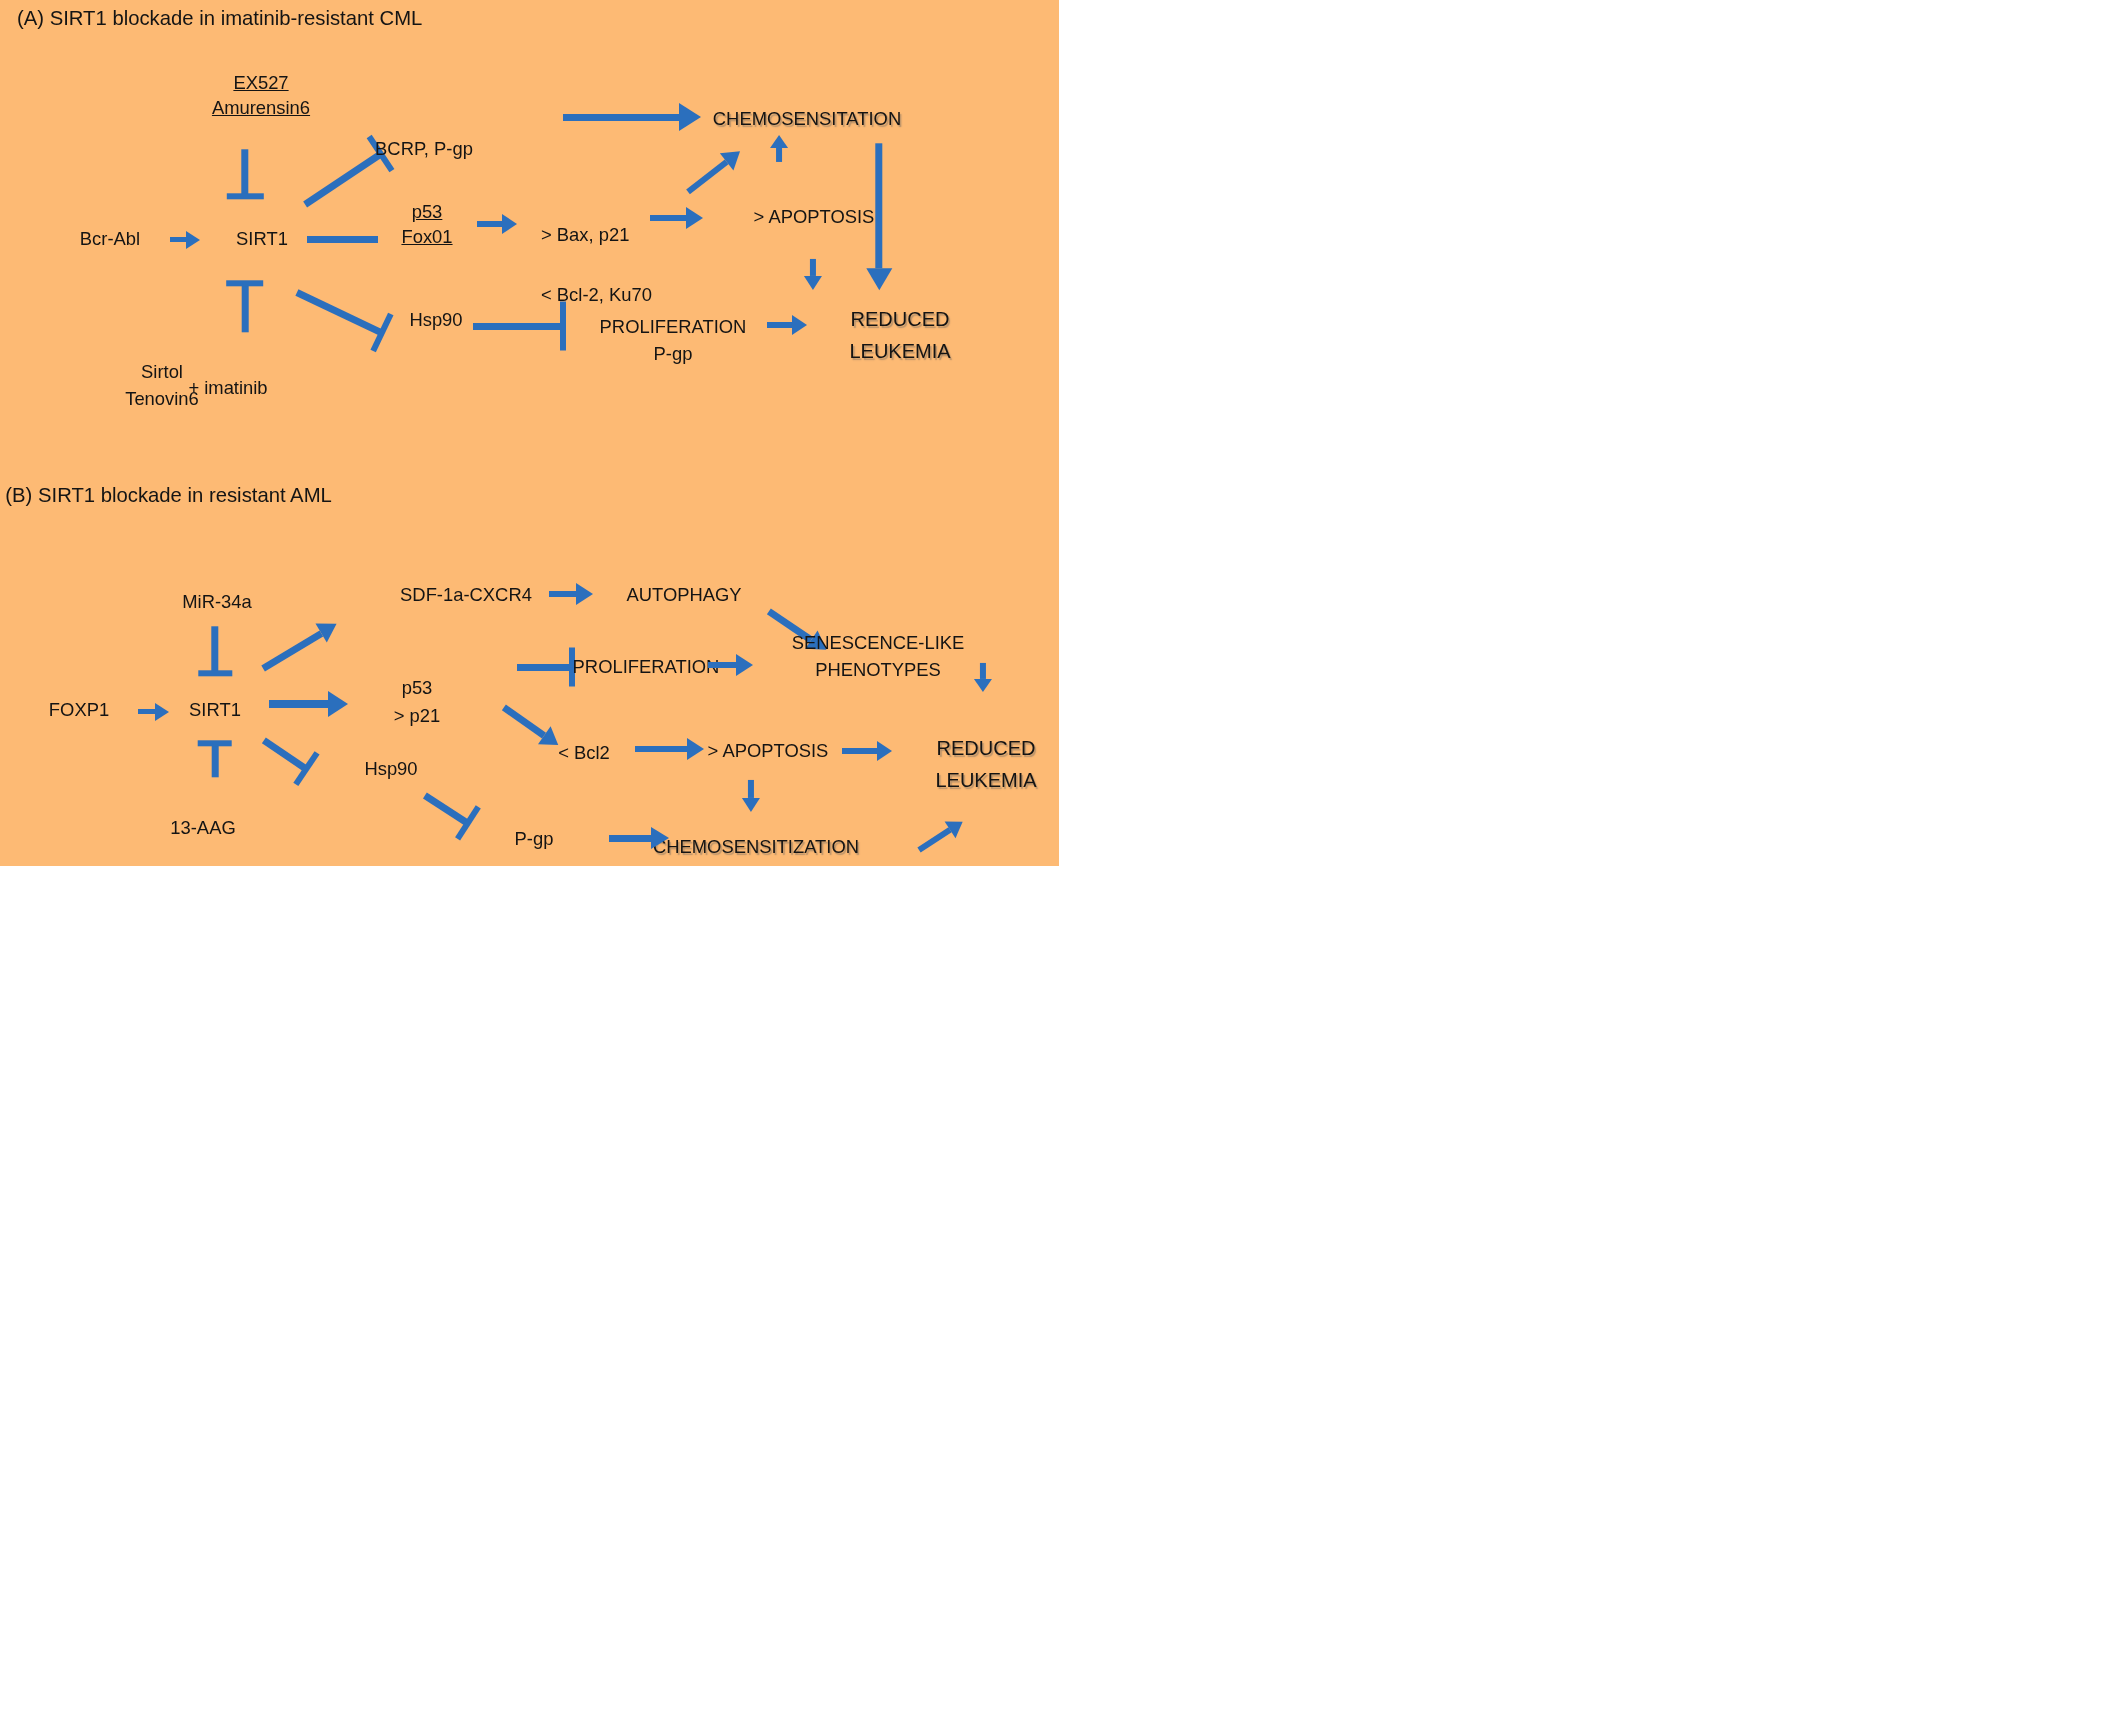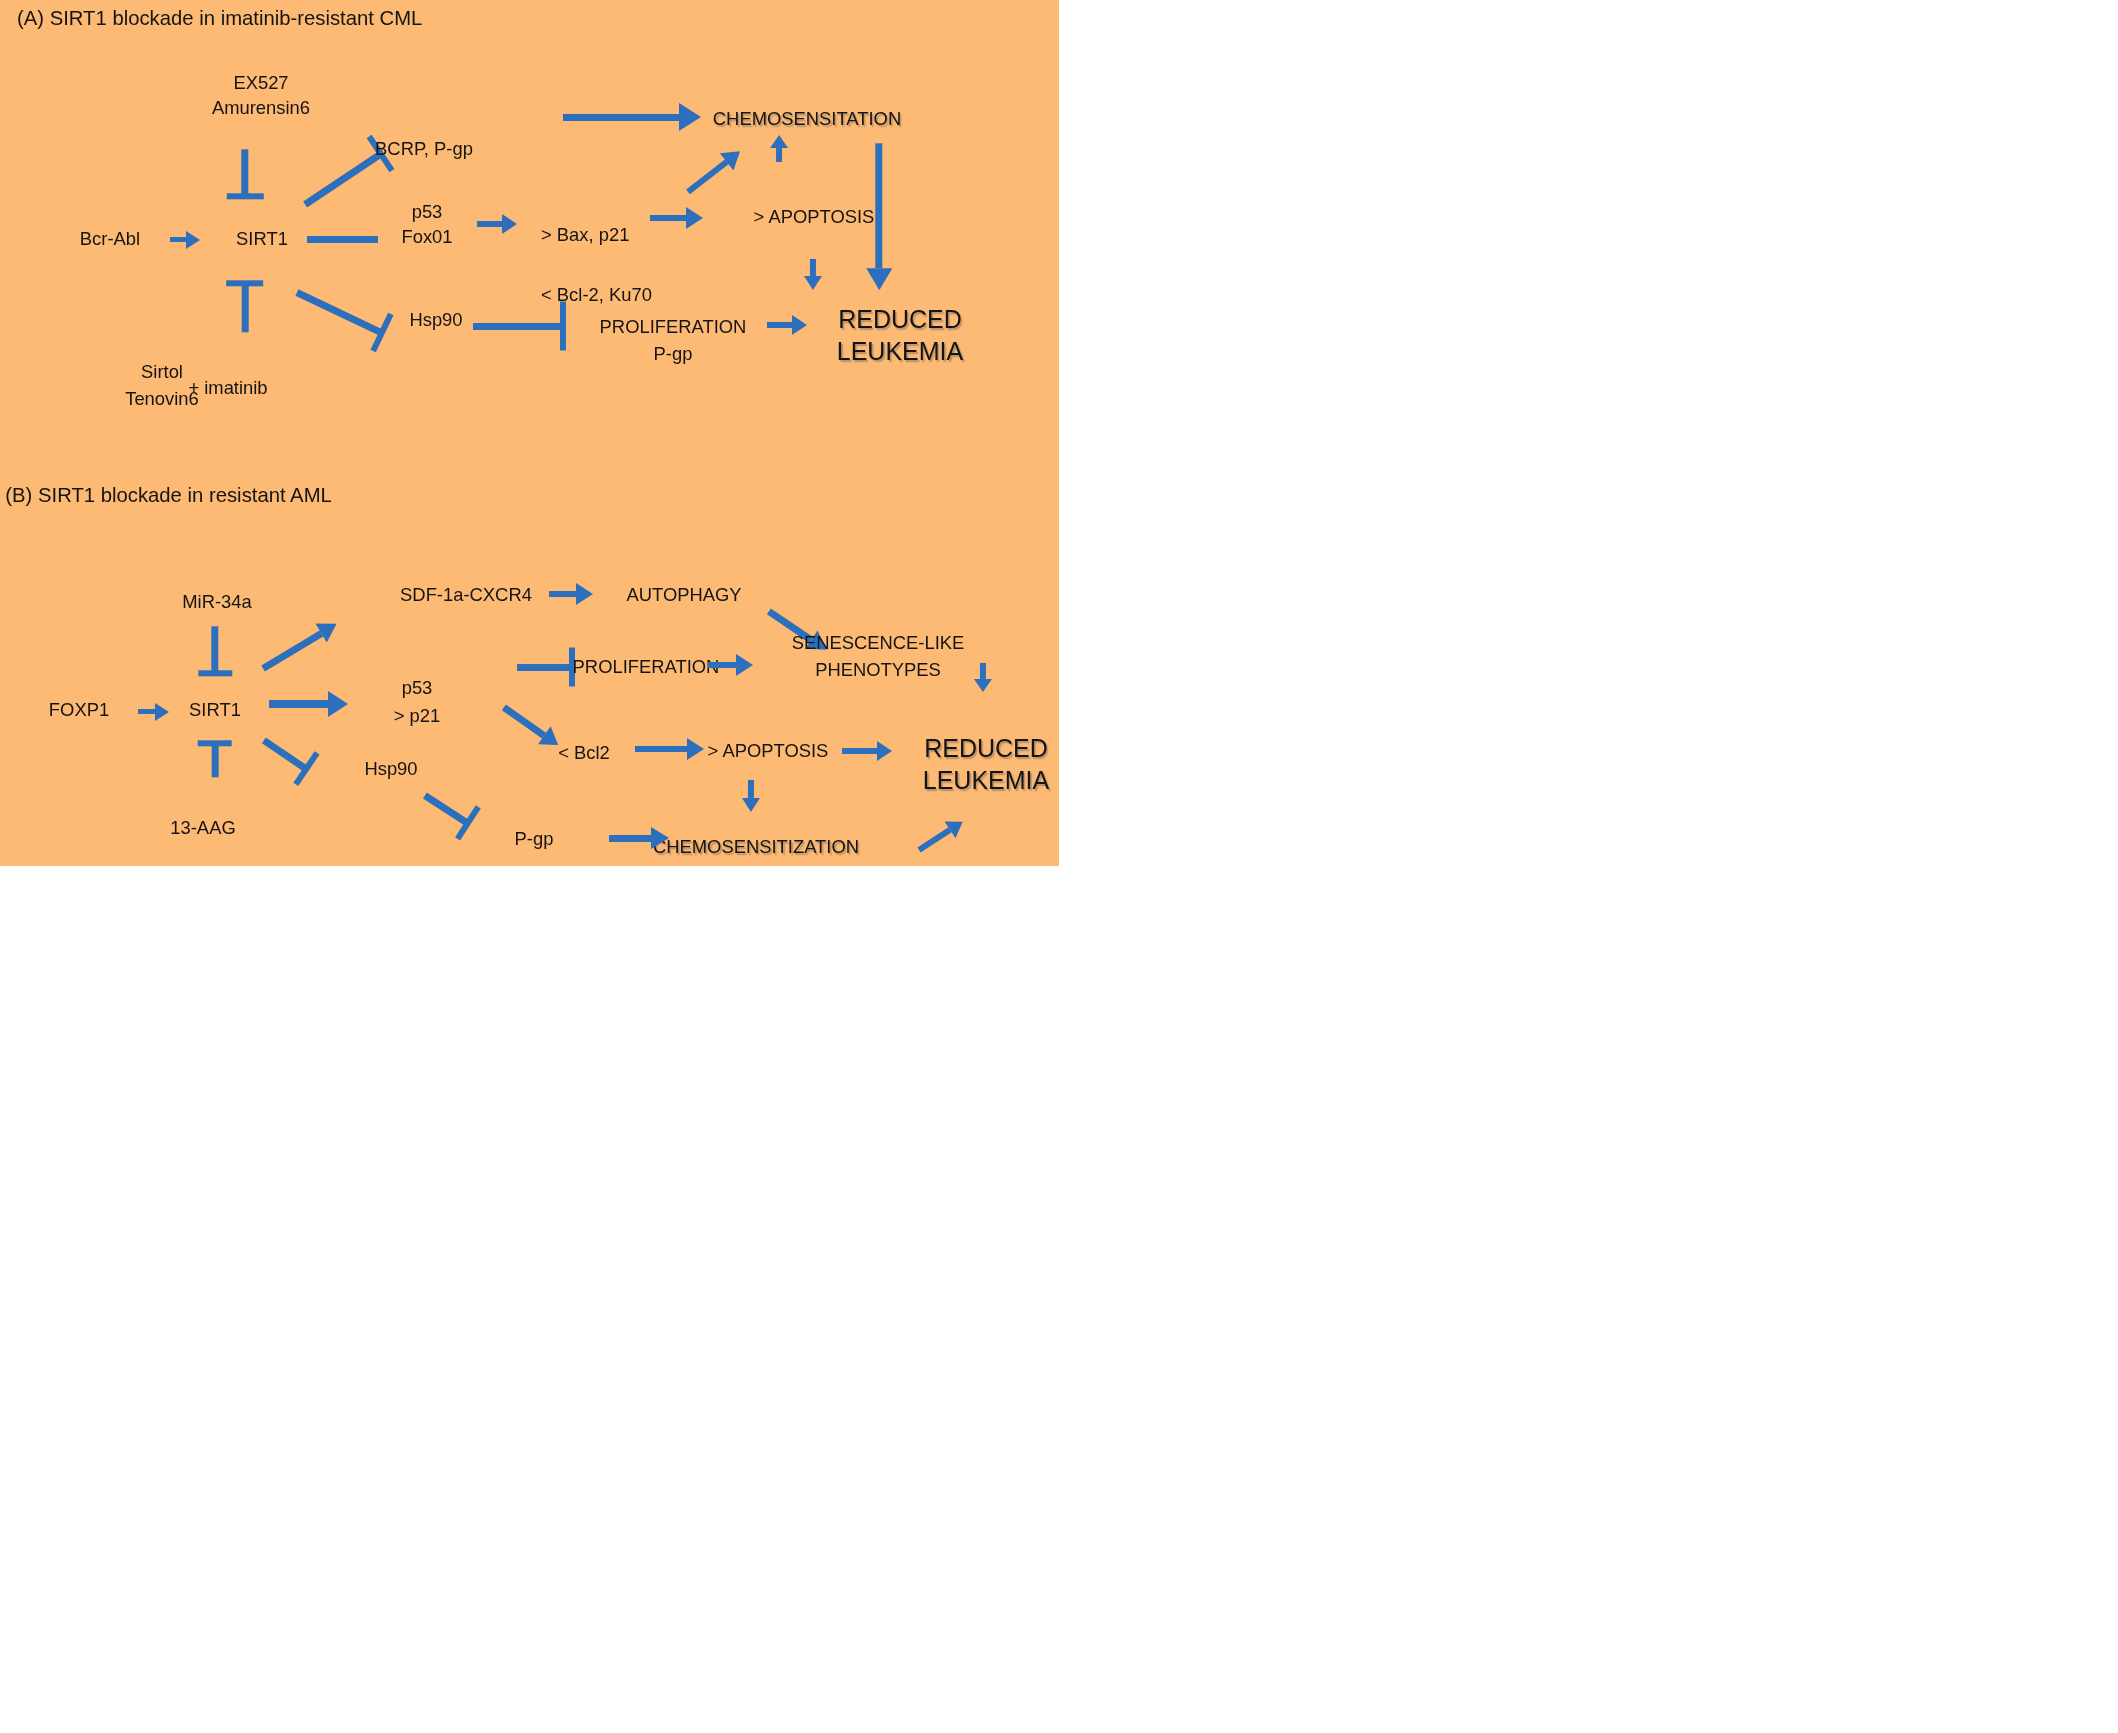--- a/index.html
+++ b/index.html
@@ -32,23 +32,23 @@
     transform:translateX(-50%);
   }
   
   .lbl-left{
     position:absolute;
     white-space:nowrap;
     font-size:18.4px;
   }
   .title{font-size:20.3px;}
   .bold{font-weight:normal;}
-  .big{font-size:25px;}
+  .big{font-size:20px;}
   .shadowed{text-shadow:1.6px 1.6px 1.3px rgba(90,90,90,0.45);}
-  .lh38 div{line-height:25px;}
+  .lh38 div{line-height:25px;text-decoration:underline;}
   .lh40 div{line-height:26px;margin-top:34px;}
   .lh41 div{line-height:27px;}
   .lh42 div{line-height:27.6px;}
   .lh49 div{line-height:32px;}
 
   
   .arrow{
     position:absolute;
     background:var(--blue);
     height:var(--shaft,5.9px);

